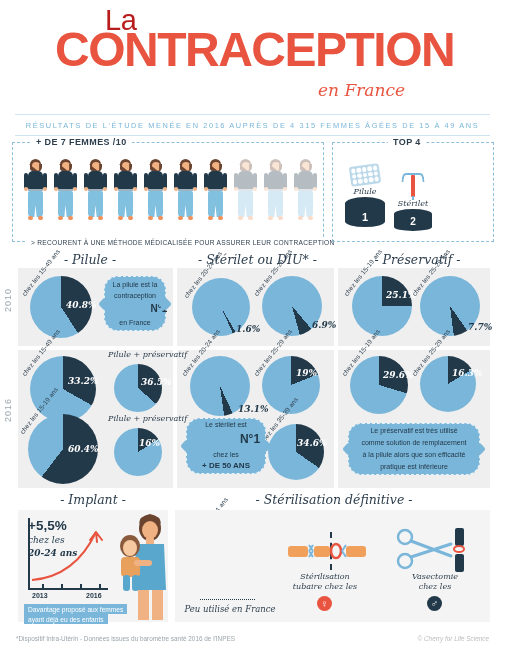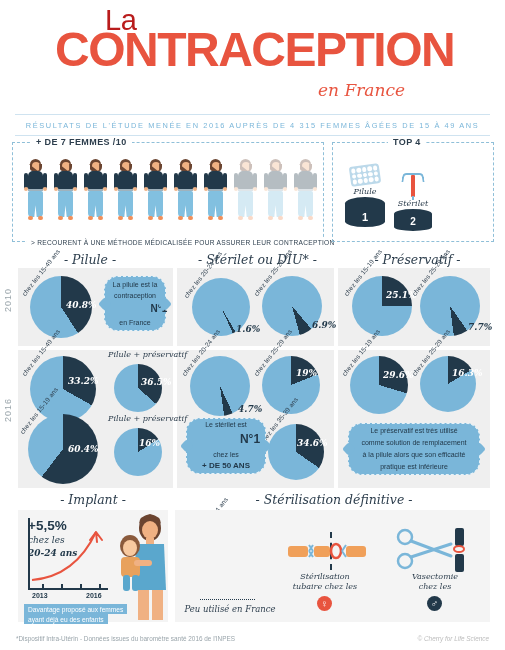--- a/index.html
+++ b/index.html
@@ -383,21 +383,21 @@
         <div class="pie-label" style="left: 40px; top: 30px;">60.4%</div>
         <div class="pie-ring" style="left: -4px; top: 14px; transform: rotate(-52deg);">chez les 15-19 ans</div>
       </div>
       <div style="position: absolute; left: 114px; top: 428px; width: 48px; height: 48px;">
         <div class="pie" style="left: 0px; top: 0px; width: 48px; height: 48px; background: conic-gradient(rgb(122, 182, 217) 0deg, rgb(122, 182, 217) 0deg, rgb(34, 57, 74) 0deg, rgb(34, 57, 74) 57.6deg, rgb(122, 182, 217) 57.6deg, rgb(122, 182, 217) 360deg);"></div>
         <div class="pie-label" style="left: 25px; top: 10px;">16%</div>
         <div style="position: absolute; left: -6px; top: -14px; width: 62px; text-align: center; font-family: &quot;DejaVu Serif&quot;, serif; font-style: italic; font-size: 8px; color: rgb(45, 62, 77); white-space: nowrap;">Pilule + préservatif</div>
       </div>
       <div style="position: absolute; left: 190px; top: 356px; width: 60px; height: 60px;">
         <div class="pie" style="left: 0px; top: 0px; width: 60px; height: 60px; background: conic-gradient(rgb(122, 182, 217) 0deg, rgb(122, 182, 217) 155deg, rgb(34, 57, 74) 155deg, rgb(34, 57, 74) 171.92deg, rgb(122, 182, 217) 171.92deg, rgb(122, 182, 217) 360deg);"></div>
-        <div class="pie-label dark" style="left: 48px; top: 48px;">4.7%</div>
+        <div class="pie-label dark" style="left: 48px; top: 48px;">13.1%</div>
         <div class="pie-ring" style="left: -4px; top: 14px; transform: rotate(-52deg);">chez les 20-24 ans</div>
       </div>
       <div style="position: absolute; left: 262px; top: 356px; width: 58px; height: 58px;">
         <div class="pie" style="left: 0px; top: 0px; width: 58px; height: 58px; background: conic-gradient(rgb(122, 182, 217) 0deg, rgb(122, 182, 217) 0deg, rgb(34, 57, 74) 0deg, rgb(34, 57, 74) 68.4deg, rgb(122, 182, 217) 68.4deg, rgb(122, 182, 217) 360deg);"></div>
         <div class="pie-label" style="left: 34px; top: 12px;">19%</div>
         <div class="pie-ring" style="left: -4px; top: 14px; transform: rotate(-52deg);">chez les 25-29 ans</div>
       </div>
       <div style="position: absolute; left: 268px; top: 424px; width: 56px; height: 56px;">
         <div class="pie" style="left: 0px; top: 0px; width: 56px; height: 56px; background: conic-gradient(rgb(122, 182, 217) 0deg, rgb(122, 182, 217) 0deg, rgb(34, 57, 74) 0deg, rgb(34, 57, 74) 124.56deg, rgb(122, 182, 217) 124.56deg, rgb(122, 182, 217) 360deg);"></div>
         <div class="pie-label" style="left: 29px; top: 14px;">34.6%</div>

